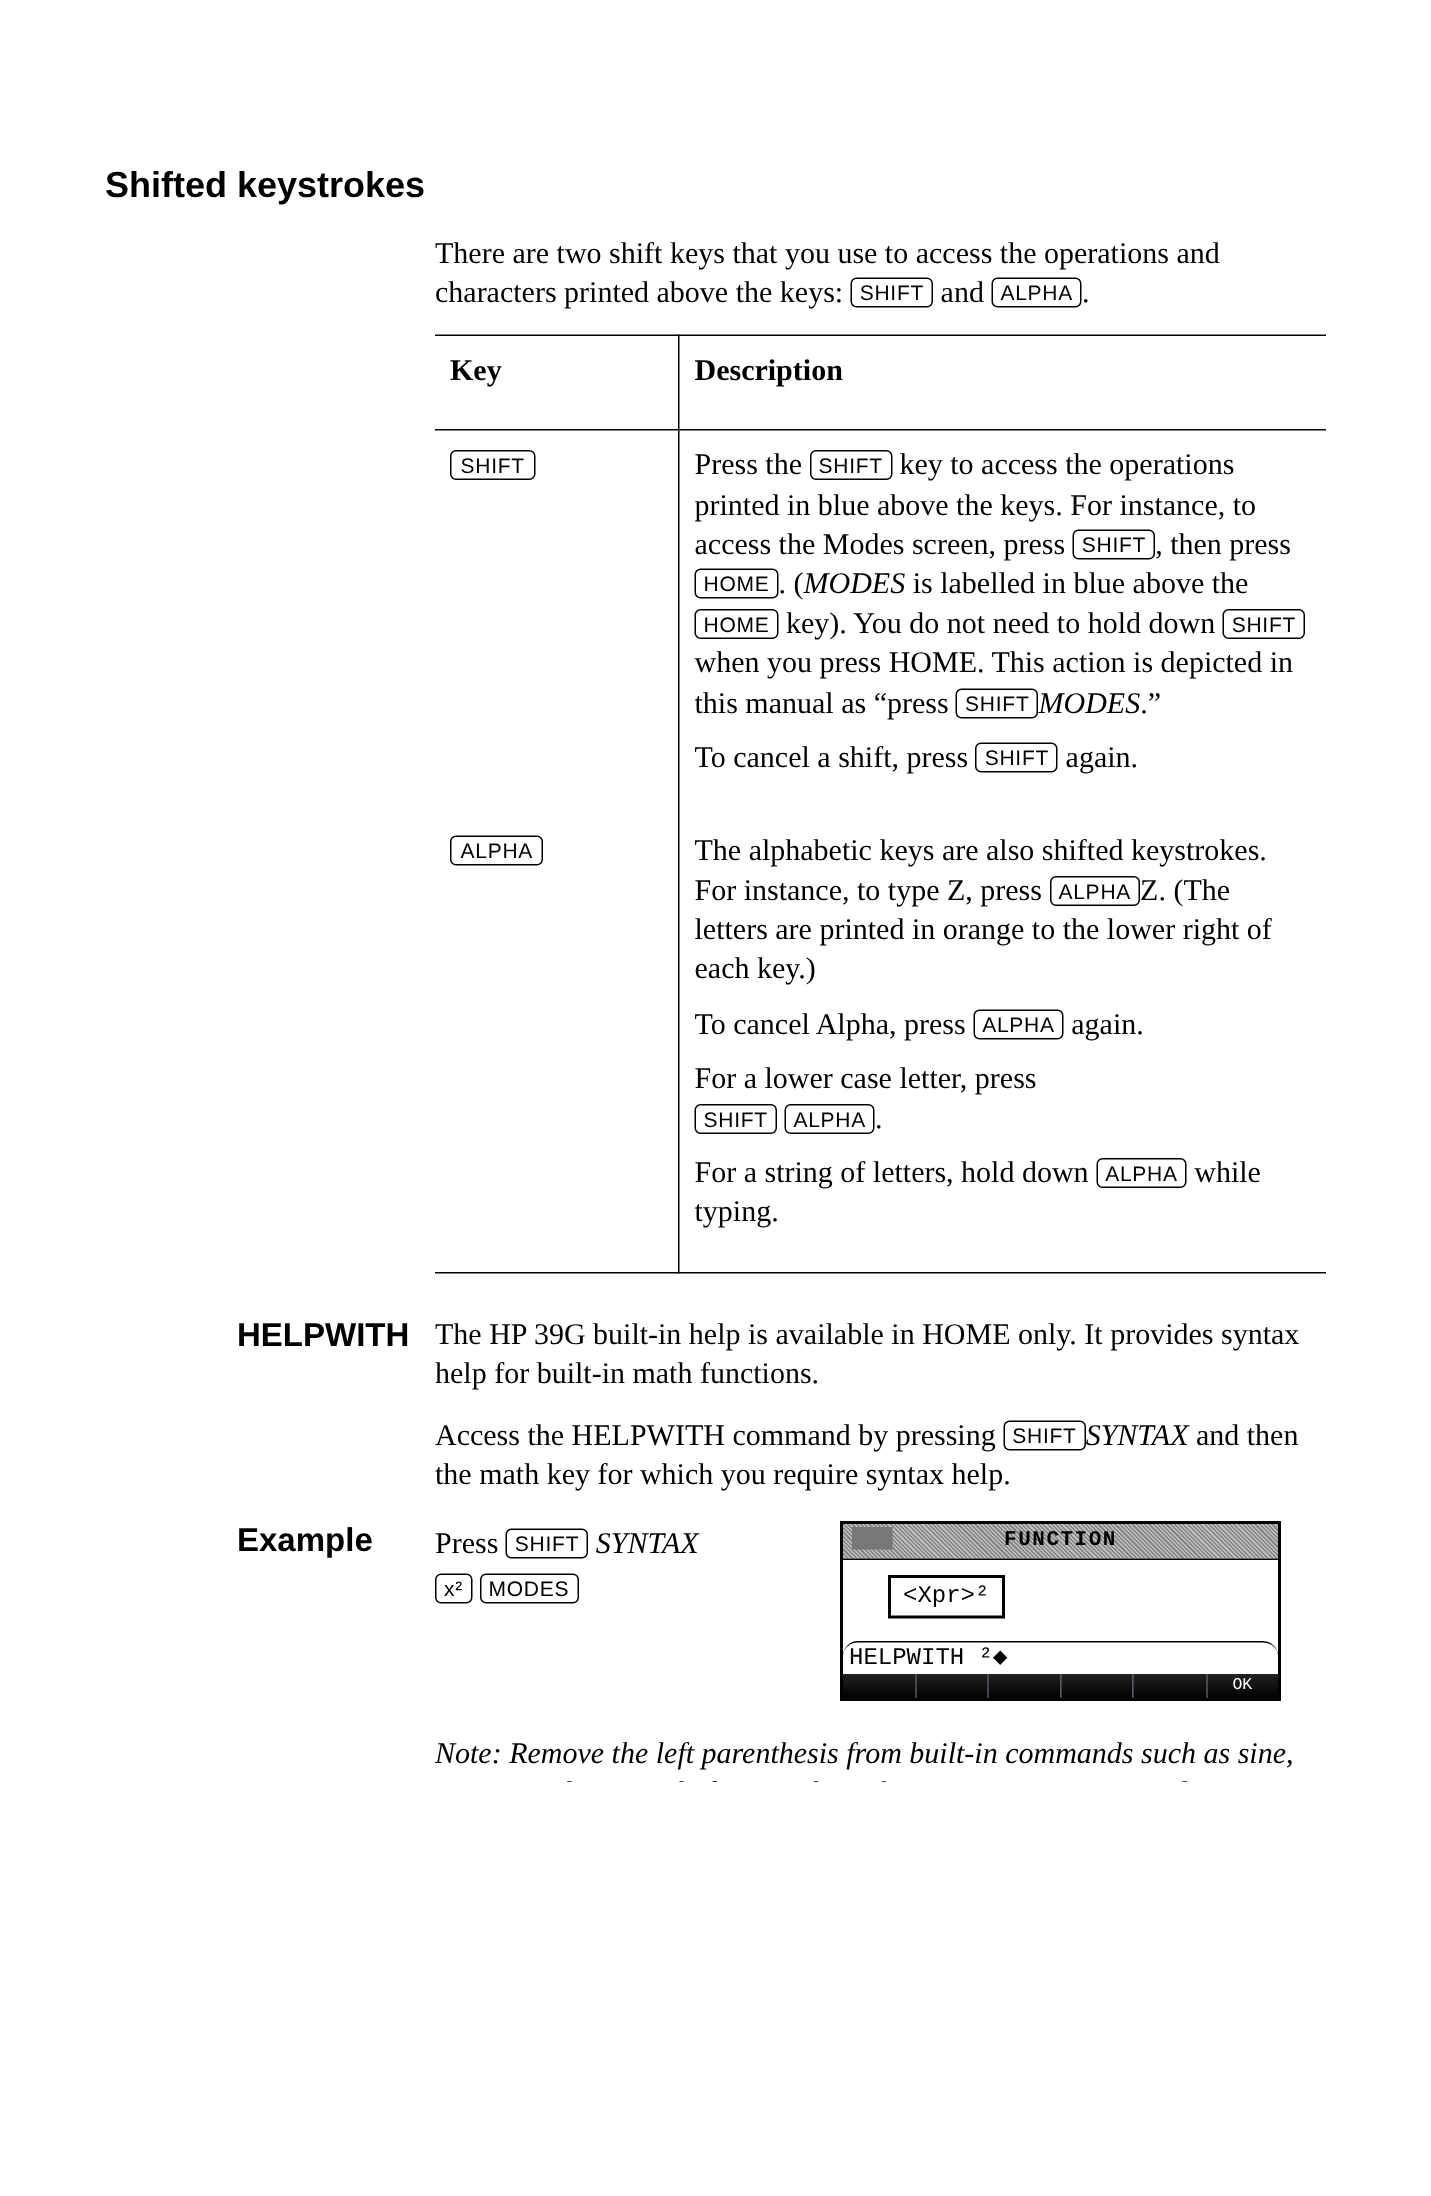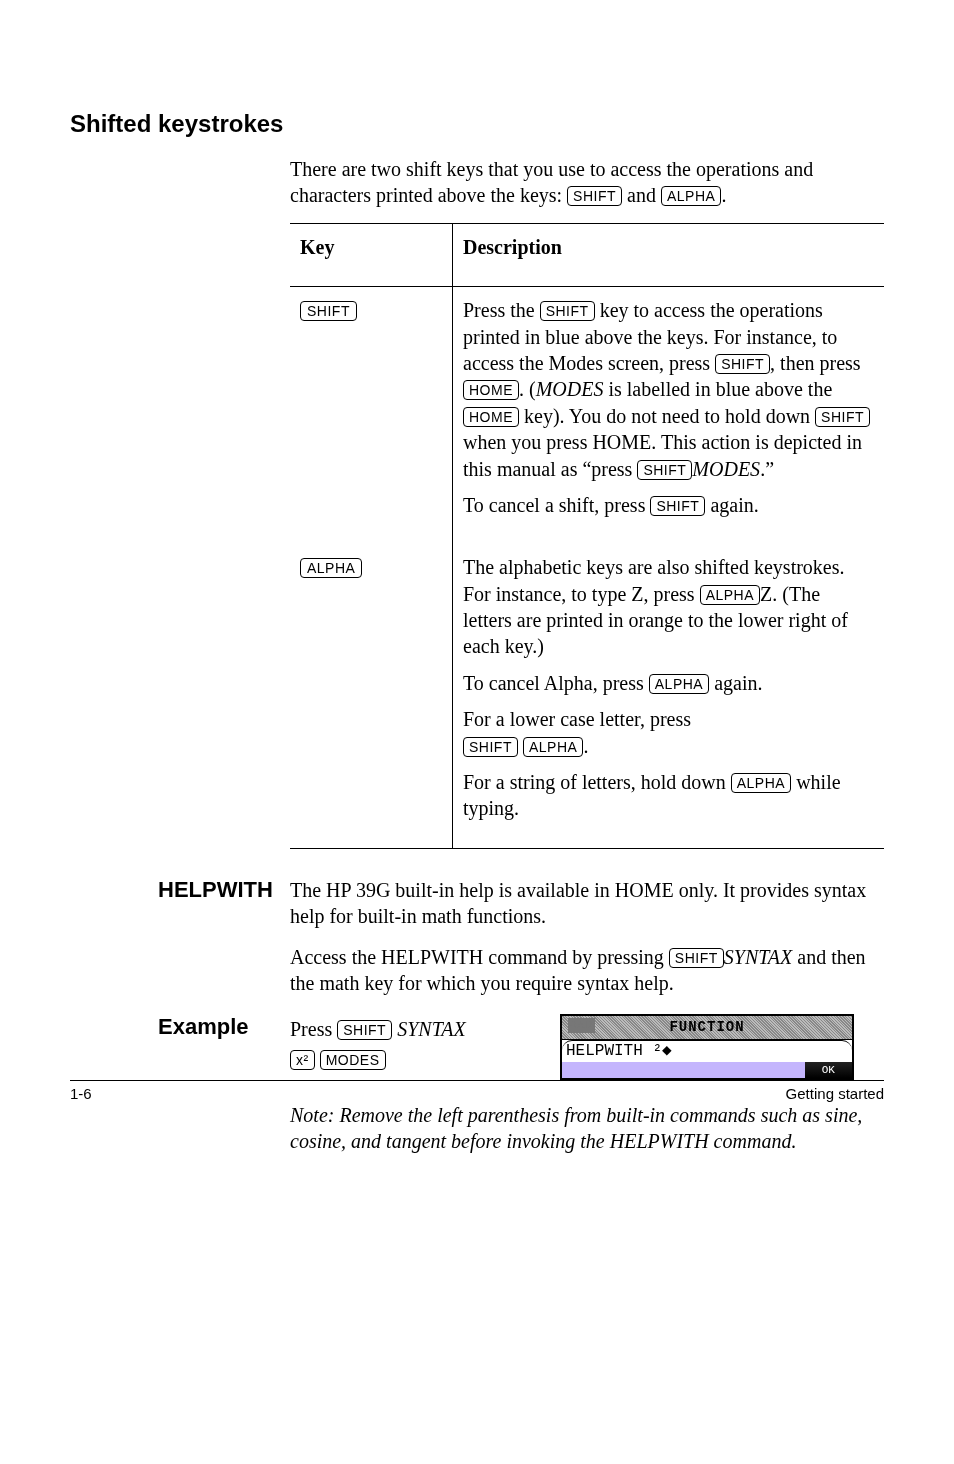--- a/index.html
+++ b/index.html
@@ -154,21 +154,20 @@
     font-family: "Courier New", monospace;
     font-size: 16px;
     padding: 0 4px;
     border-top: 1px solid #000;
     border-radius: 10px;
   }
   .calc-softkeys {
     display: flex;
     height: 16px;
     background: #c4b5fd;
-    align-items: center;
   }
   .calc-softkeys div {
     flex: 1;
     border-right: 1px solid #444;
     background: linear-gradient(#222,#000);
     color: #fff;
     font-family: "Courier New", monospace;
     font-size: 11px;
     text-align: center;
     line-height: 16px;
@@ -269,34 +268,33 @@
         <div class="example-left">
           <span>Press  </span><span class="keycap">SHIFT</span> <span class="ital">SYNTAX</span><br>
           <span class="keycap">x²</span>
           <span class="keycap">MODES</span>
         </div>
         <div class="calc-screen">
           <div class="calc-title">
             <span class="rad">RAD</span>
             <span class="label">FUNCTION</span>
           </div>
+          <div class="calc-body">
+            <div class="calc-box">&lt;Xpr&gt;²</div>
+          </div>
           <div class="calc-statusline">HELPWITH ²◆</div>
           <div class="calc-softkeys">
             <div></div>
             <div></div>
             <div></div>
             <div></div>
             <div></div>
             <div>OK</div>
           </div>
         </div>
       </div>
 
       <p class="note">Note: Remove the left parenthesis from built-in commands such as sine, cosine, and tangent before invoking the HELPWITH command.</p>
     </div>
   </div>
 
-  <div class="footer">
-    <span>1-6</span>
-    <span>Getting started</span>
-  </div>
 
 </div>
 
 </body></html>

